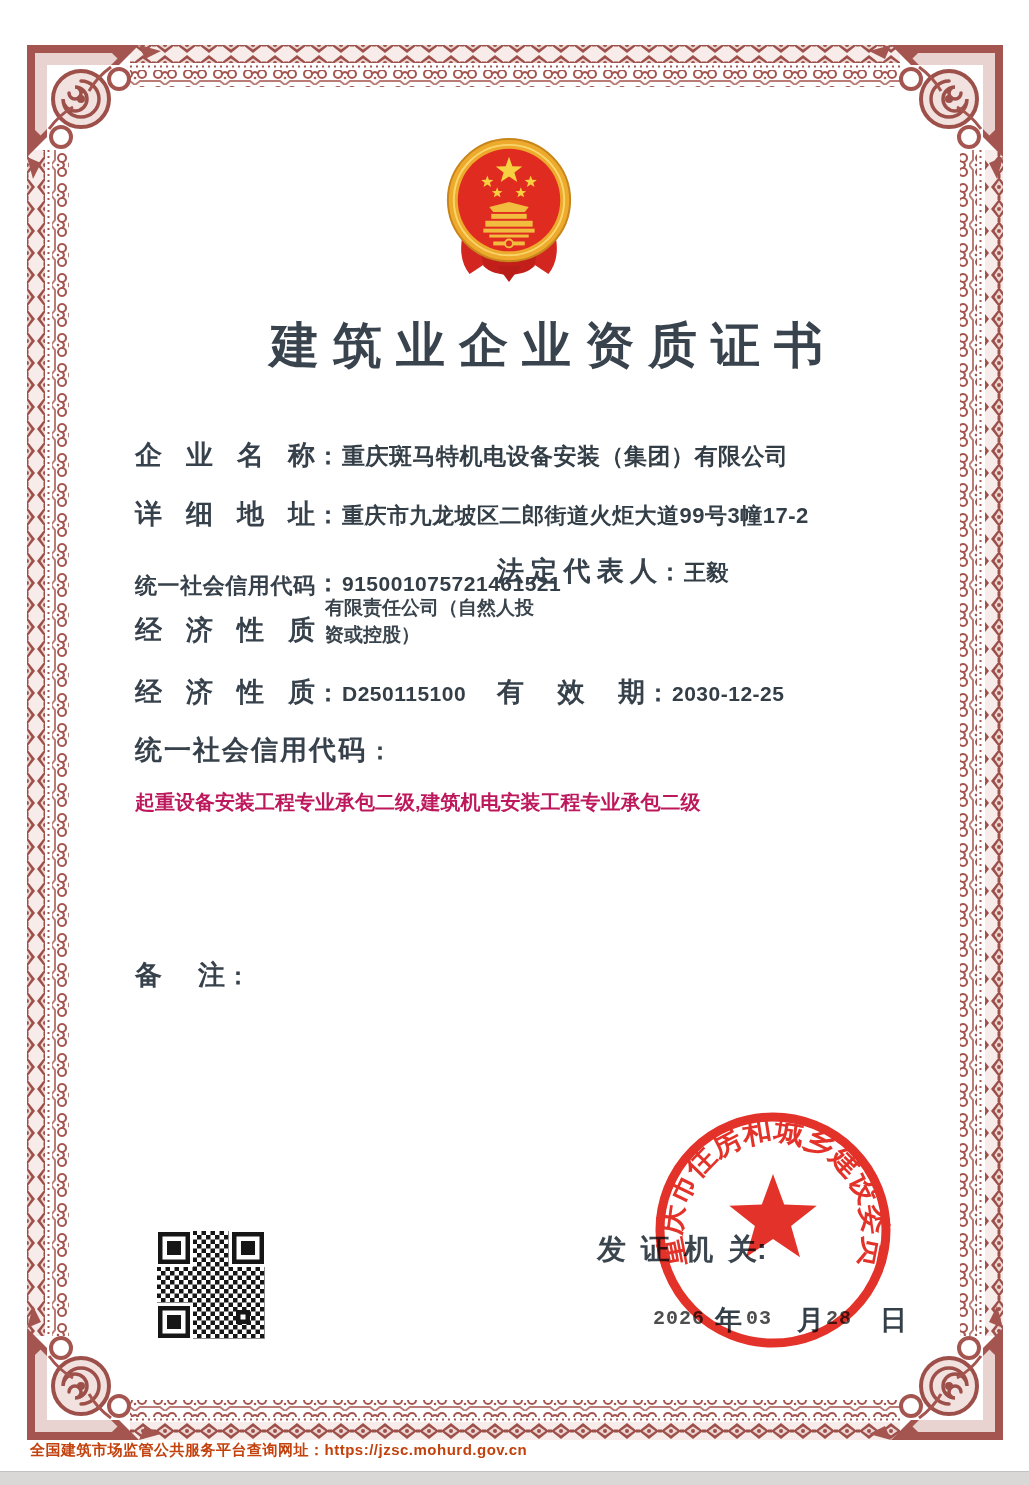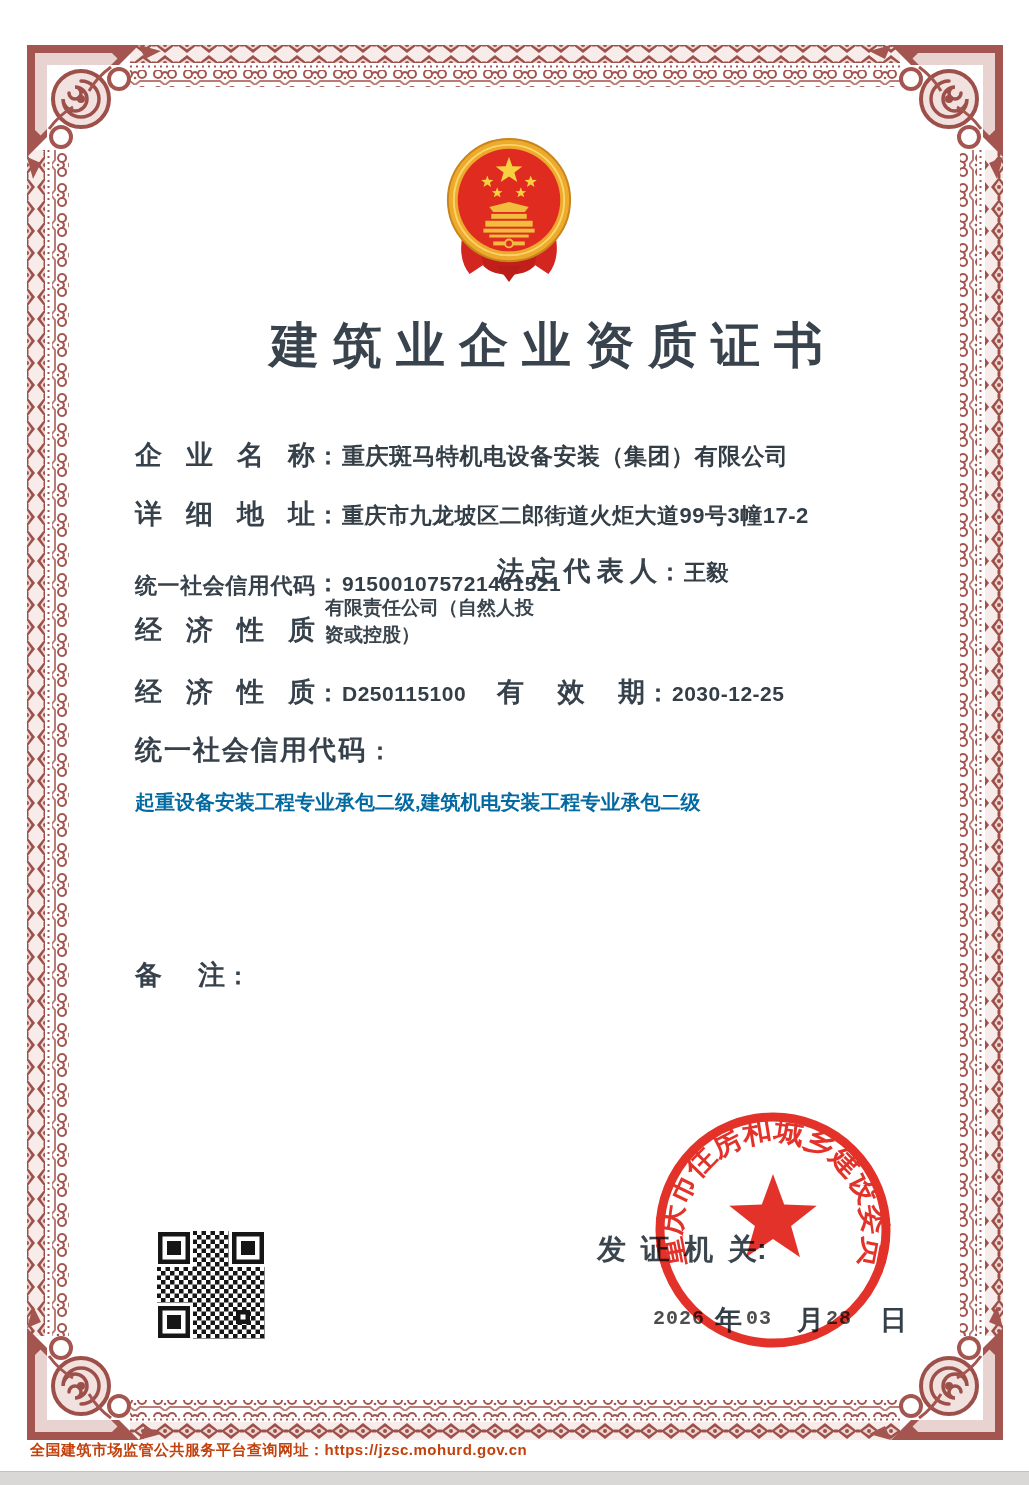--- a/index.html
+++ b/index.html
@@ -26,21 +26,21 @@
   .w160{width:160px;}
   .w148{width:148px;}
   .w90{width:90px;}
   .lbl-credit{font-size:22px;width:180px;letter-spacing:0;margin-top:13px;}
   .colon{font-weight:700;font-size:24px;color:#36414b;padding:0 2px 0 1px;}
   .val{font-size:22px;font-weight:600;color:#333e47;letter-spacing:.5px;}
   .val-company{font-size:23px;font-weight:700;}
   .val-num{font-size:21px;font-weight:600;letter-spacing:.5px;}
   .val-small{font-size:19px;font-weight:600;line-height:27px;}
   .row{position:absolute;left:135px;white-space:nowrap;}
-  .cat-line{position:absolute;left:135px;font-size:20px;font-weight:600;color:#0369a1;text-align:right;}
+  .cat-line{position:absolute;left:135px;font-size:20px;font-weight:600;color:#be185d;text-align:right;}
   
   .issuer-row{position:absolute;left:597px;top:1230px;white-space:nowrap;}
   .issuer-row .lbl{font-size:29px;color:#3b454e;}
   .issuer-colon{font-size:29px;font-weight:700;color:#3b454e;}
   .date-num{
     position:absolute;top:1307px;font-family:"Liberation Mono","DejaVu Sans Mono",monospace;
     font-size:20px;font-weight:700;color:#4e4e4e;letter-spacing:1px;
   }
   .date-unit{position:absolute;top:1302px;font-size:27px;font-weight:700;color:#343f48;}
   

